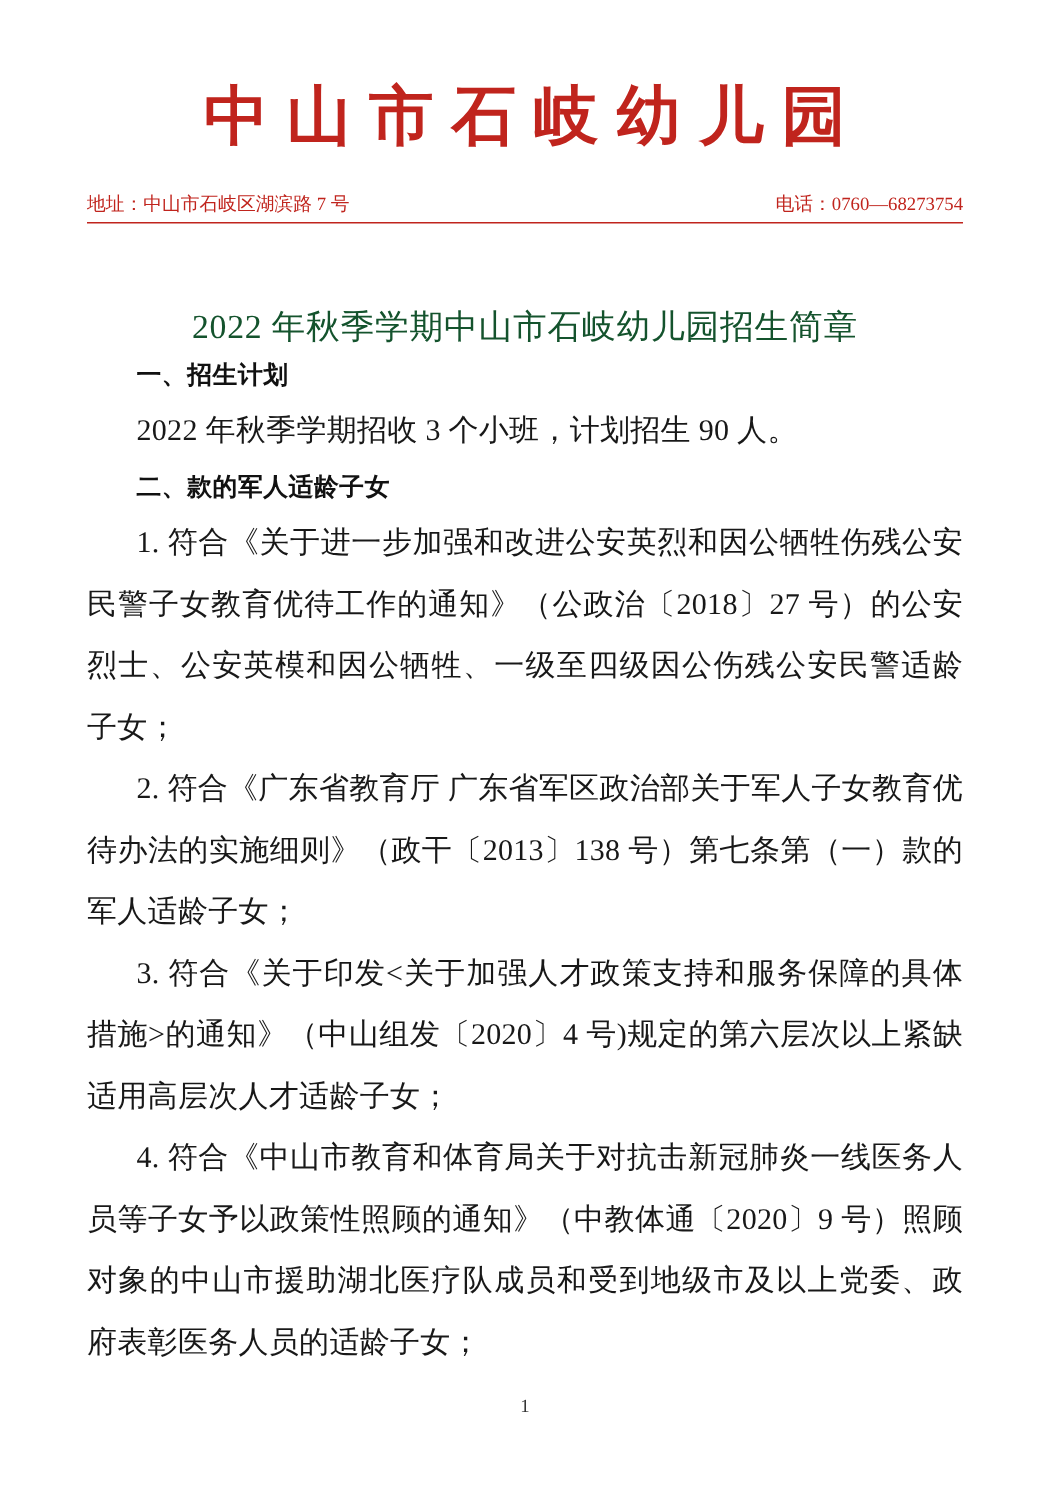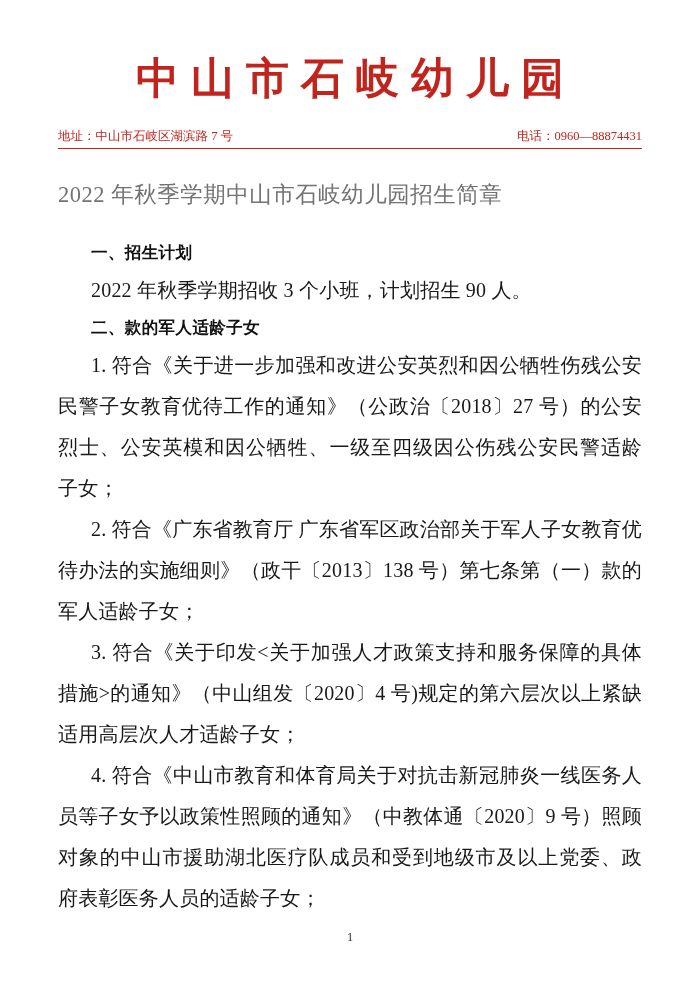--- a/index.html
+++ b/index.html
@@ -51,31 +51,30 @@
     white-space: nowrap;
   }
   .rule {
     border-top: 1.6px solid #c0241d;
     margin-top: 0px;
     height: 0;
   }
 
   
   .doc-title {
-    margin-top: 30px;
-    text-align: left;
+    margin-top: 53px;
+    text-align: center;
     font-size: 22.5px;
     letter-spacing: 0.5px;
-    color: #737373;
+    color: #14532d;
     line-height: 1.4;
     white-space: nowrap;
   }
 
   .content {
-    margin-top: 26px;
   }
 
   .heading {
     font-weight: bold;
     font-size: 16.5px;
     line-height: 2.05;
     text-indent: 33px;
     color: #111;
     letter-spacing: 0.4px;
   }
@@ -103,21 +102,21 @@
 </style>
 </head>
 <body>
 
 <div class="page">
 
   <div class="letterhead">
     <div class="org-title">中山市石岐幼儿园</div>
     <div class="contact-row">
       <span>地址：中山市石岐区湖滨路 7 号</span>
-      <span>电话：0960—88874431</span>
+      <span>电话：0760—68273754</span>
     </div>
     <div class="rule"></div>
   </div>
 
   <div class="doc-title">2022 年秋季学期中山市石岐幼儿园招生简章</div>
 
   <div class="content">
 
     <div class="heading">一、招生计划</div>
     <p class="para">2022 年秋季学期招收 3 个小班，计划招生 90 人。</p>

